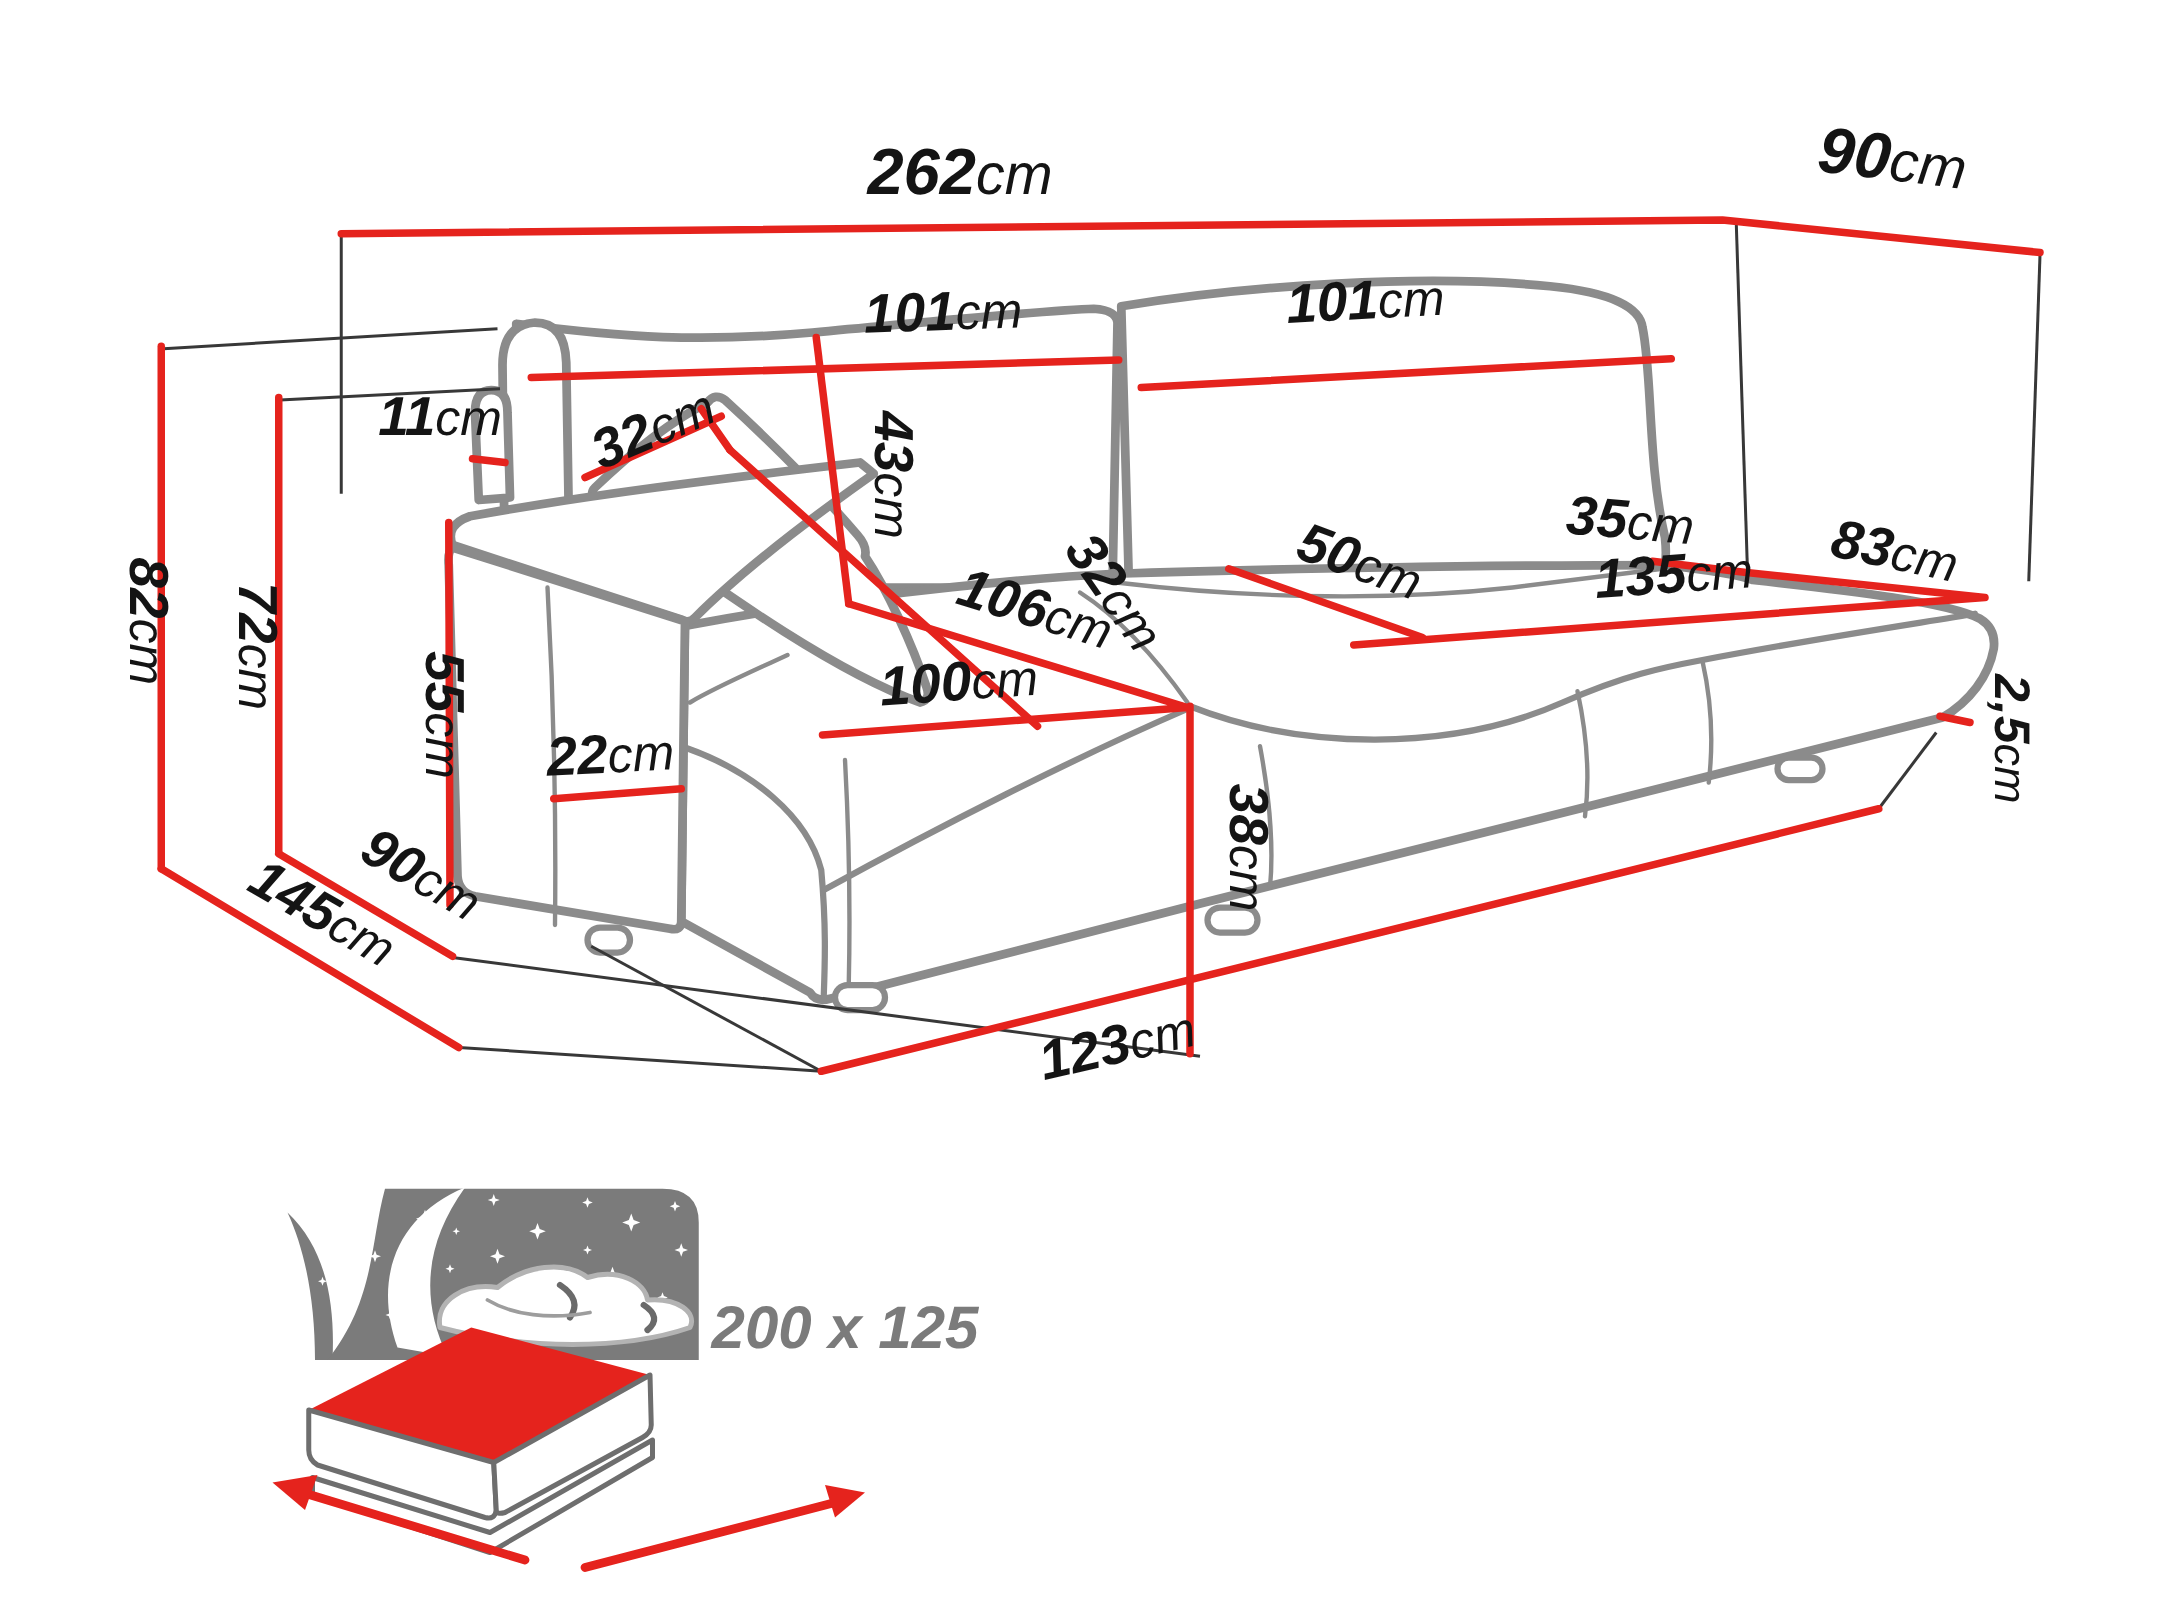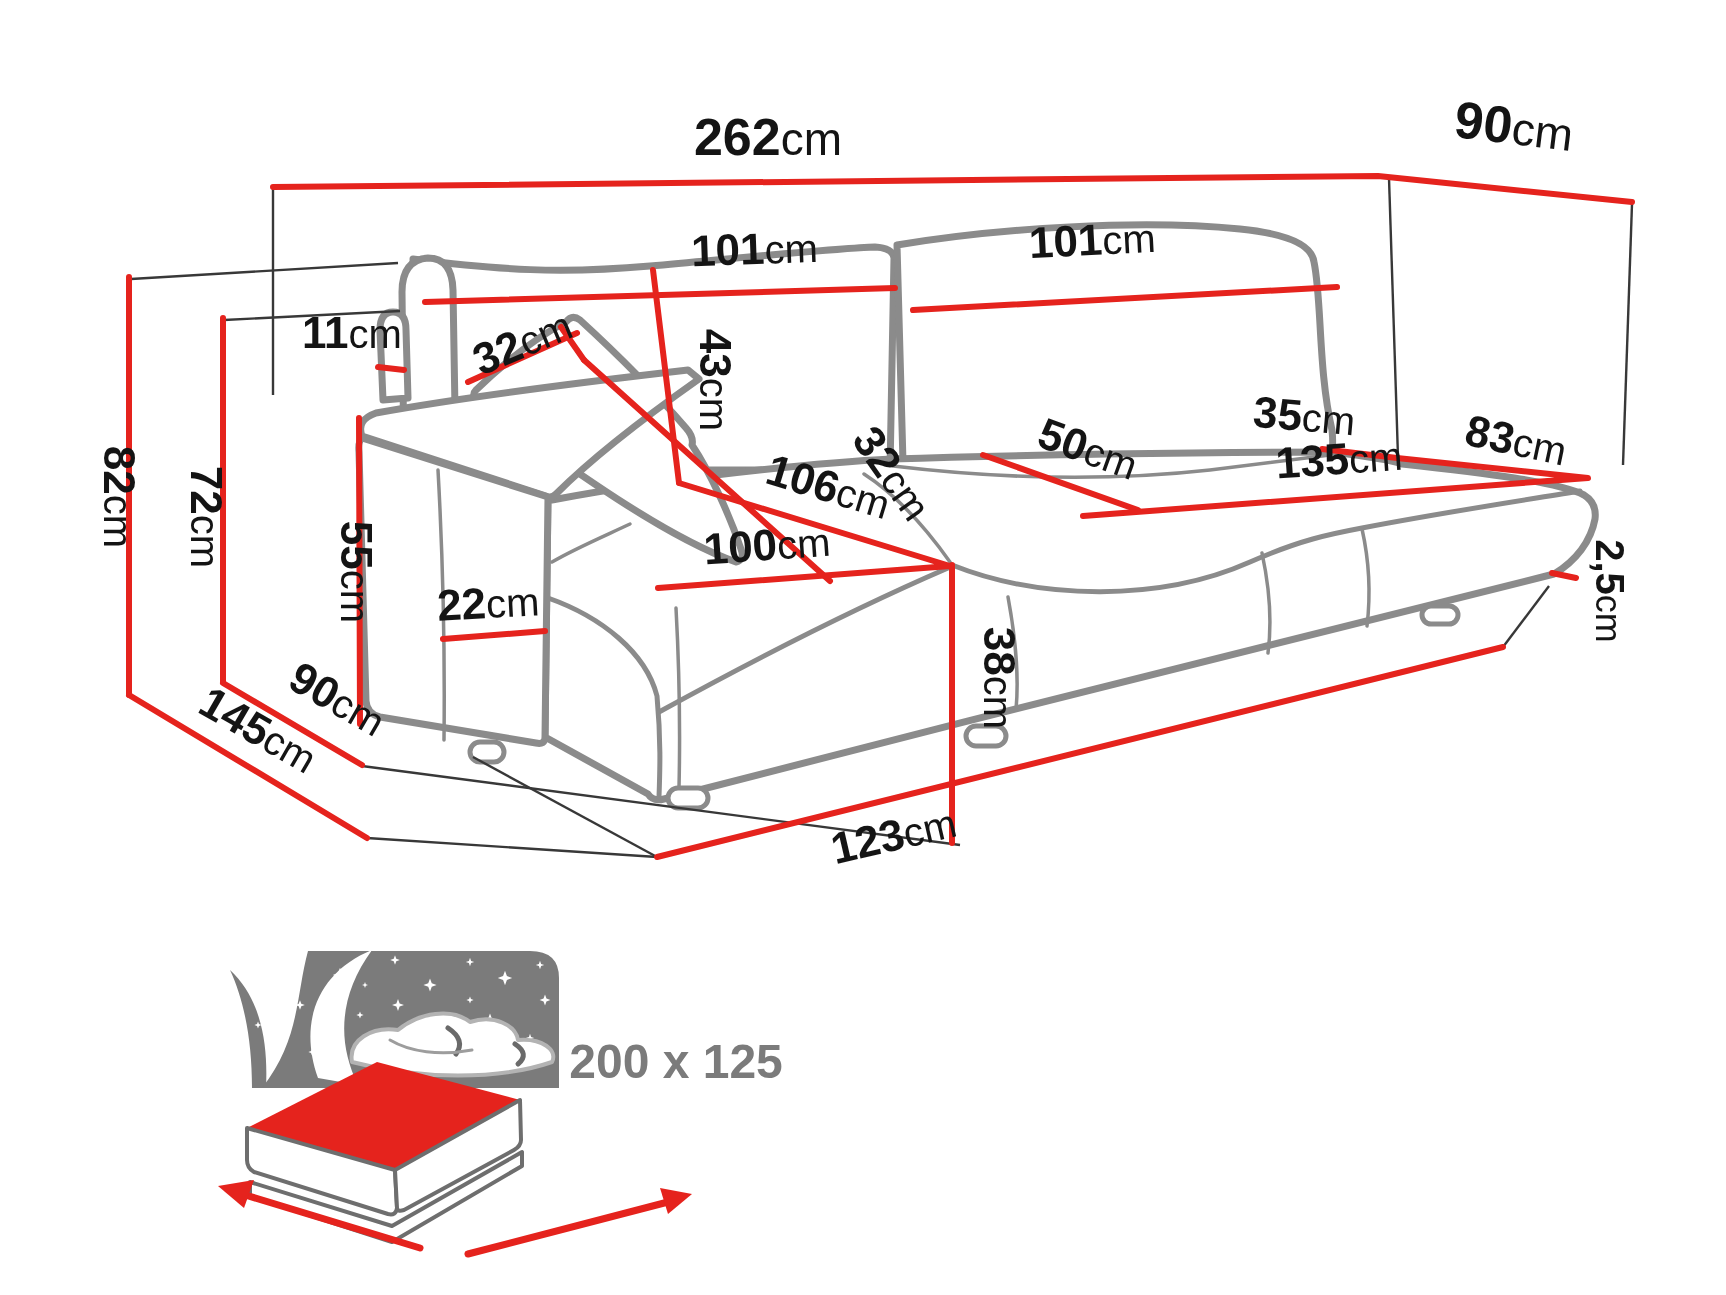--- a/index.html
+++ b/index.html
@@ -1,16 +1,16 @@
 <!DOCTYPE html>
 <html style="--dimension_red: #e5231d; --outline_gray: #8b8b8b; --guide_black: #383838; --text_black: #141414; --icon_gray: #7b7b7b; --bed_outline: #6e6e6e;"><head>
 <meta charset="utf-8">
 <style>
   html,body{margin:0;padding:0;background:#ffffff;}
-  .stage{width:1726px;height:1295px;position:relative;background:#fff;overflow:hidden;}
+  .stage{width:1726px;height:1295px;position:relative;background:#fff;overflow:hidden;font-style:italic;}
   svg{display:block;}
   .outline{fill:#ffffff;stroke:var(--outline_gray);stroke-width:7;stroke-linejoin:round;stroke-linecap:round;}
   .seam{fill:none;stroke:var(--outline_gray);stroke-width:5;stroke-linecap:round;}
   .seam-thin{fill:none;stroke:var(--outline_gray);stroke-width:3.5;stroke-linecap:round;}
   .guide{fill:none;stroke:var(--guide_black);stroke-width:2.4;}
   .red{fill:none;stroke:var(--dimension_red);stroke-width:6;stroke-linecap:round;}
   .red-join{fill:none;stroke:var(--dimension_red);stroke-width:6;stroke-linecap:round;stroke-linejoin:round;}
   .lbl{font-family:"Liberation Sans",sans-serif;font-weight:700;font-size:44px;fill:var(--text_black);text-anchor:middle;}
   .lbl .u{font-weight:400;font-size:40px;}
   .lbl-big{font-size:52px;}

